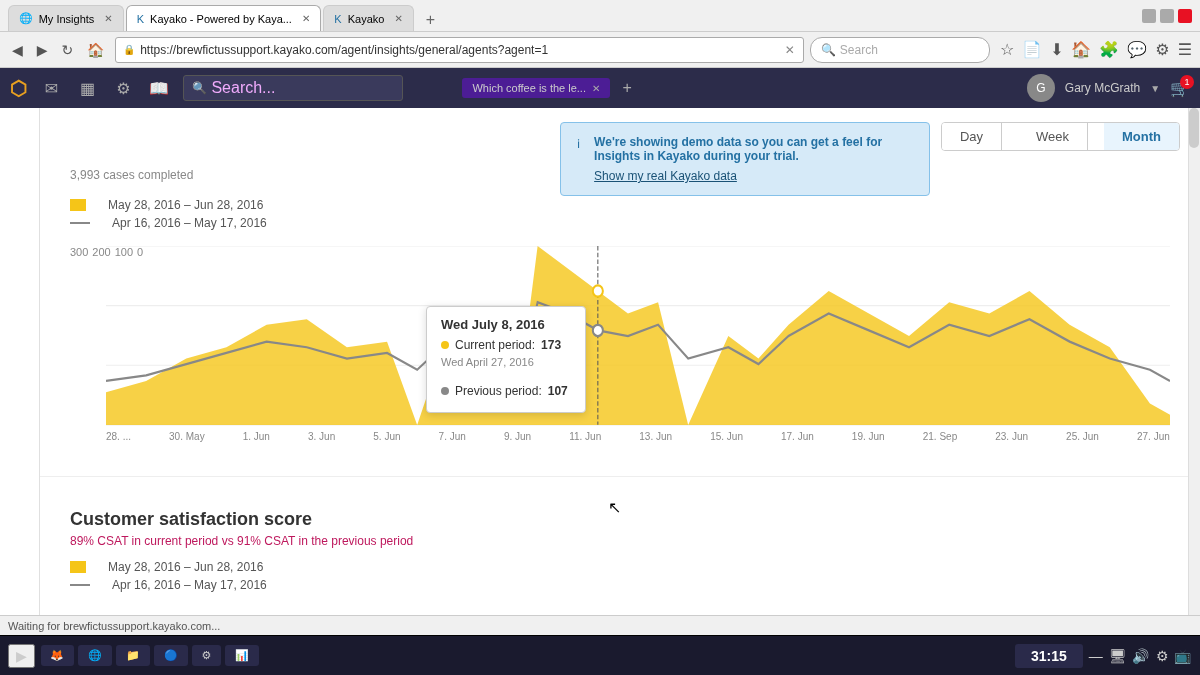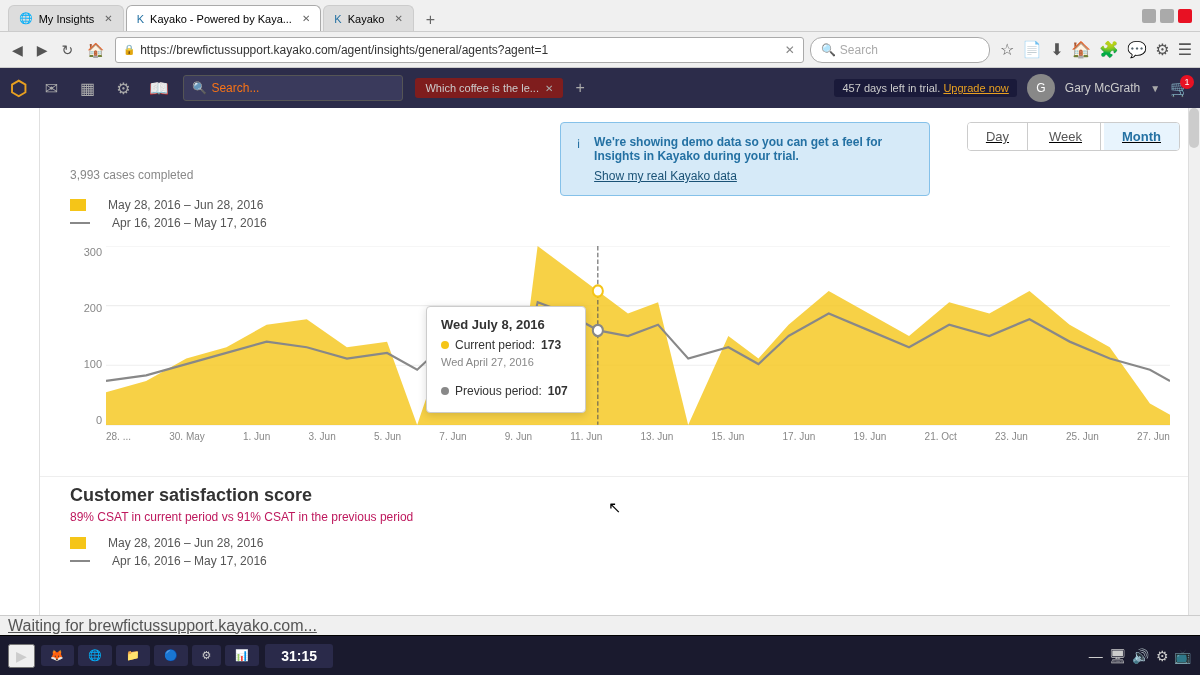--- a/index.html
+++ b/index.html
@@ -107,29 +107,30 @@
       border: 1px solid #555;
       border-radius: 3px;
       padding: 0 8px;
       color: #ccc;
       font-size: 12px;
       display: flex;
       align-items: center;
       gap: 4px;
     }
     .tab-item {
-      background: #7f1d1d;
+      background: #4c1d95;
       color: #ccc;
       padding: 4px 10px;
       border-radius: 3px;
       font-size: 11px;
       display: flex;
       align-items: center;
       gap: 6px;
       cursor: pointer;
+      margin-left: 47px;
     }
     .tab-close-x { font-size: 10px; color: #aaa; }
     .tab-plus { color: #aaa; font-size: 16px; cursor: pointer; }
     .app-toolbar-right { margin-left: auto; display: flex; align-items: center; gap: 10px; }
     .trial-badge {
       background: #1a1a3a;
       color: #ccc;
       font-size: 11px;
       padding: 3px 8px;
       border-radius: 3px;
@@ -199,25 +200,24 @@
     .demo-banner-icon { color: #2471a3; margin-right: 6px; }
     .demo-banner-title { font-weight: bold; margin-bottom: 4px; }
     .demo-banner-link { color: #1a5276; text-decoration: underline; cursor: pointer; margin-top: 6px; display: block; }
 
     
     .period-controls {
       position: absolute;
       top: 14px;
       right: 20px;
       display: flex;
-      gap: 3px;
+      gap: 16px;
       border: 1px solid #ccc;
       border-radius: 4px;
       overflow: hidden;
-      text-decoration: underline;
     }
     .period-btn {
       padding: 6px 18px;
       background: #fff;
       border: none;
       border-right: 1px solid #ccc;
       font-size: 13px;
       color: #555;
       cursor: pointer;
     }
@@ -267,21 +267,20 @@
       width: 100%;
     }
 
     .chart-y-labels {
       position: absolute;
       left: 0;
       top: 0;
       height: 100%;
       width: 36px;
       display: flex;
-      flex-direction: column;
       justify-content: space-between;
       padding-bottom: 20px;
     }
     .y-label { font-size: 11px; color: #888; text-align: right; padding-right: 4px; }
 
     .chart-svg-area {
       position: absolute;
       left: 36px;
       right: 0;
       top: 0;
@@ -316,21 +315,21 @@
       min-width: 160px;
     }
     .tooltip-title { font-weight: bold; margin-bottom: 6px; font-size: 13px; }
     .tooltip-item { display: flex; align-items: center; gap: 6px; margin-bottom: 4px; }
     .tooltip-dot { width: 8px; height: 8px; border-radius: 50%; }
     .tooltip-dot-yellow { background: #f5c518; }
     .tooltip-dot-gray { background: #888; }
 
     
     .csat-section {
-      padding: 8px 30px 0 30px;
+      padding: 32px 30px 0 30px;
       border-top: 1px solid #eee;
       margin-top: 10px;
     }
     .csat-title {
       font-size: 18px;
       font-weight: bold;
       color: #333;
       margin-bottom: 4px;
     }
     .csat-subtitle {
@@ -359,21 +358,21 @@
       background: #2a2a4a;
       padding: 4px 10px;
       border-radius: 3px;
       font-size: 11px;
       color: #ccc;
       cursor: pointer;
     }
     .taskbar-center {
       flex: 1;
       display: flex;
-      justify-content: flex-start;
+      justify-content: flex-end;
     }
     .taskbar-clock {
       background: #2a2a4a;
       padding: 4px 16px;
       border-radius: 3px;
       font-size: 14px;
       font-weight: bold;
       color: #fff;
     }
     .taskbar-right {
@@ -463,32 +462,28 @@
   </div>
 
   <div class="app-toolbar">
     <span class="app-logo" style="color:#e8a020; font-size:20px;">⬡</span>
     <span class="app-toolbar-icon">✉</span>
     <span class="app-toolbar-icon">▦</span>
     <span class="app-toolbar-icon">⚙</span>
     <span class="app-toolbar-icon">📖</span>
     <div class="app-toolbar-search">
       <span style="color:#888;">🔍</span>
-      <span style="color:#f97316; font-size:12px;">Search...</span>
+      <span style="color:#f0abfc; font-size:16px;">Search...</span>
     </div>
     <div class="tab-item">
       <span>Which coffee is the le...</span>
       <span class="tab-close-x">✕</span>
     </div>
     <span class="tab-plus">+</span>
     <div class="app-toolbar-right">
-      <div class="trial-badge">
-        <span>457 days left in trial.</span>
-        <span class="trial-upgrade">Upgrade now</span>
-      </div>
       <div class="user-avatar">
         <span>G</span>
       </div>
       <span class="user-name">Gary McGrath</span>
       <span class="user-caret">▼</span>
       <div style="position:relative;">
         <span class="notif-bell">🛒</span>
         <div class="notif-badge">1</div>
       </div>
     </div>
@@ -583,21 +578,21 @@
             <span class="x-label">1. Jun</span>
             <span class="x-label">3. Jun</span>
             <span class="x-label">5. Jun</span>
             <span class="x-label">7. Jun</span>
             <span class="x-label">9. Jun</span>
             <span class="x-label">11. Jun</span>
             <span class="x-label">13. Jun</span>
             <span class="x-label">15. Jun</span>
             <span class="x-label">17. Jun</span>
             <span class="x-label">19. Jun</span>
-            <span class="x-label">21. Oct</span>
+            <span class="x-label">21. Sep</span>
             <span class="x-label">23. Jun</span>
             <span class="x-label">25. Jun</span>
             <span class="x-label">27. Jun</span>
           </div>
         </div>
       </div>
 
       <div style="position:absolute; left:568px; top:390px; font-size:16px; pointer-events:none; z-index:200;">↖</div>
 
       <div class="csat-section">
@@ -614,21 +609,21 @@
           </div>
         </div>
       </div>
 
       <div class="vertical-scrollbar">
         <div class="scrollbar-thumb"></div>
       </div>
     </div>
   </div>
 
-  <div style="background:#f0f0f0; height:20px; display:flex; align-items:center; padding:0 8px; border-top:1px solid #ccc; font-size:16px; color:#555;text-decoration:underline;">
+  <div style="background:#f0f0f0; height:20px; display:flex; align-items:center; padding:0 8px; border-top:1px solid #ccc; font-size:11px; color:#555;">
     <span>Waiting for brewfictussupport.kayako.com...</span>
   </div>
 
   <div class="taskbar">
     <button class="taskbar-btn">▶</button>
     <div style="display:flex; gap:4px; align-items:center;">
       <div class="taskbar-app">🦊</div>
       <div class="taskbar-app">🌐</div>
       <div class="taskbar-app">📁</div>
       <div class="taskbar-app">🔵</div>

